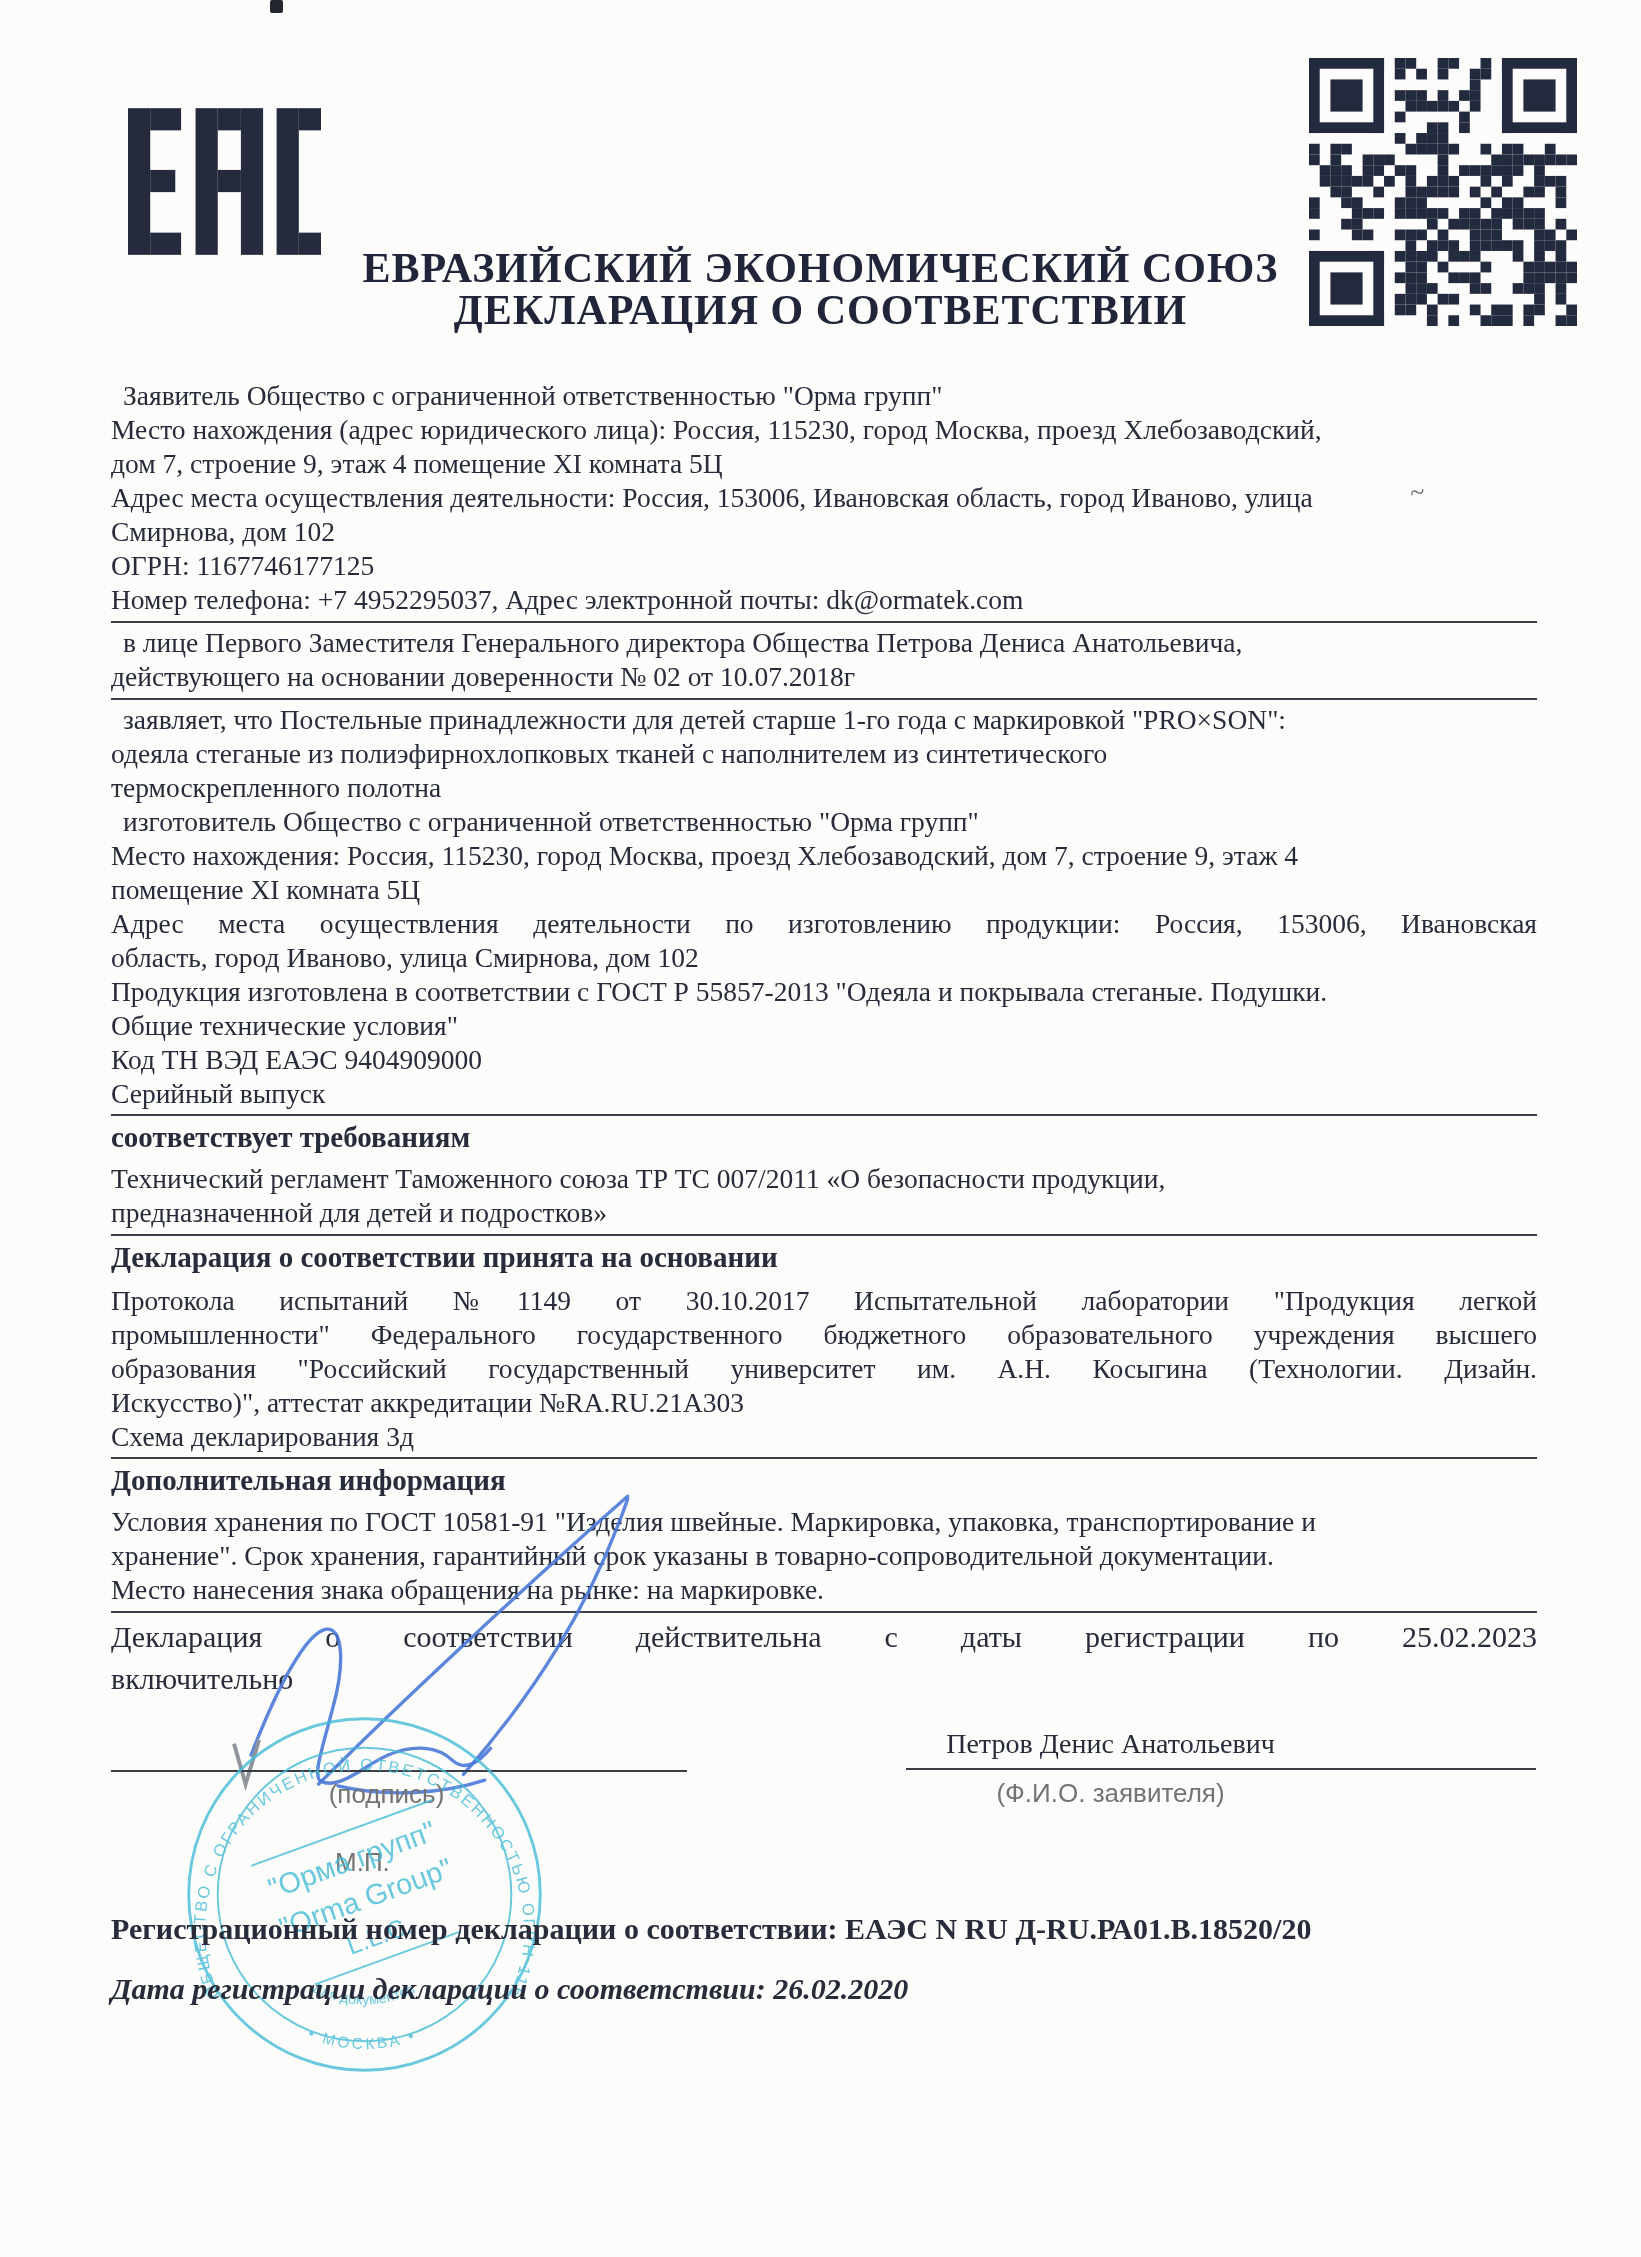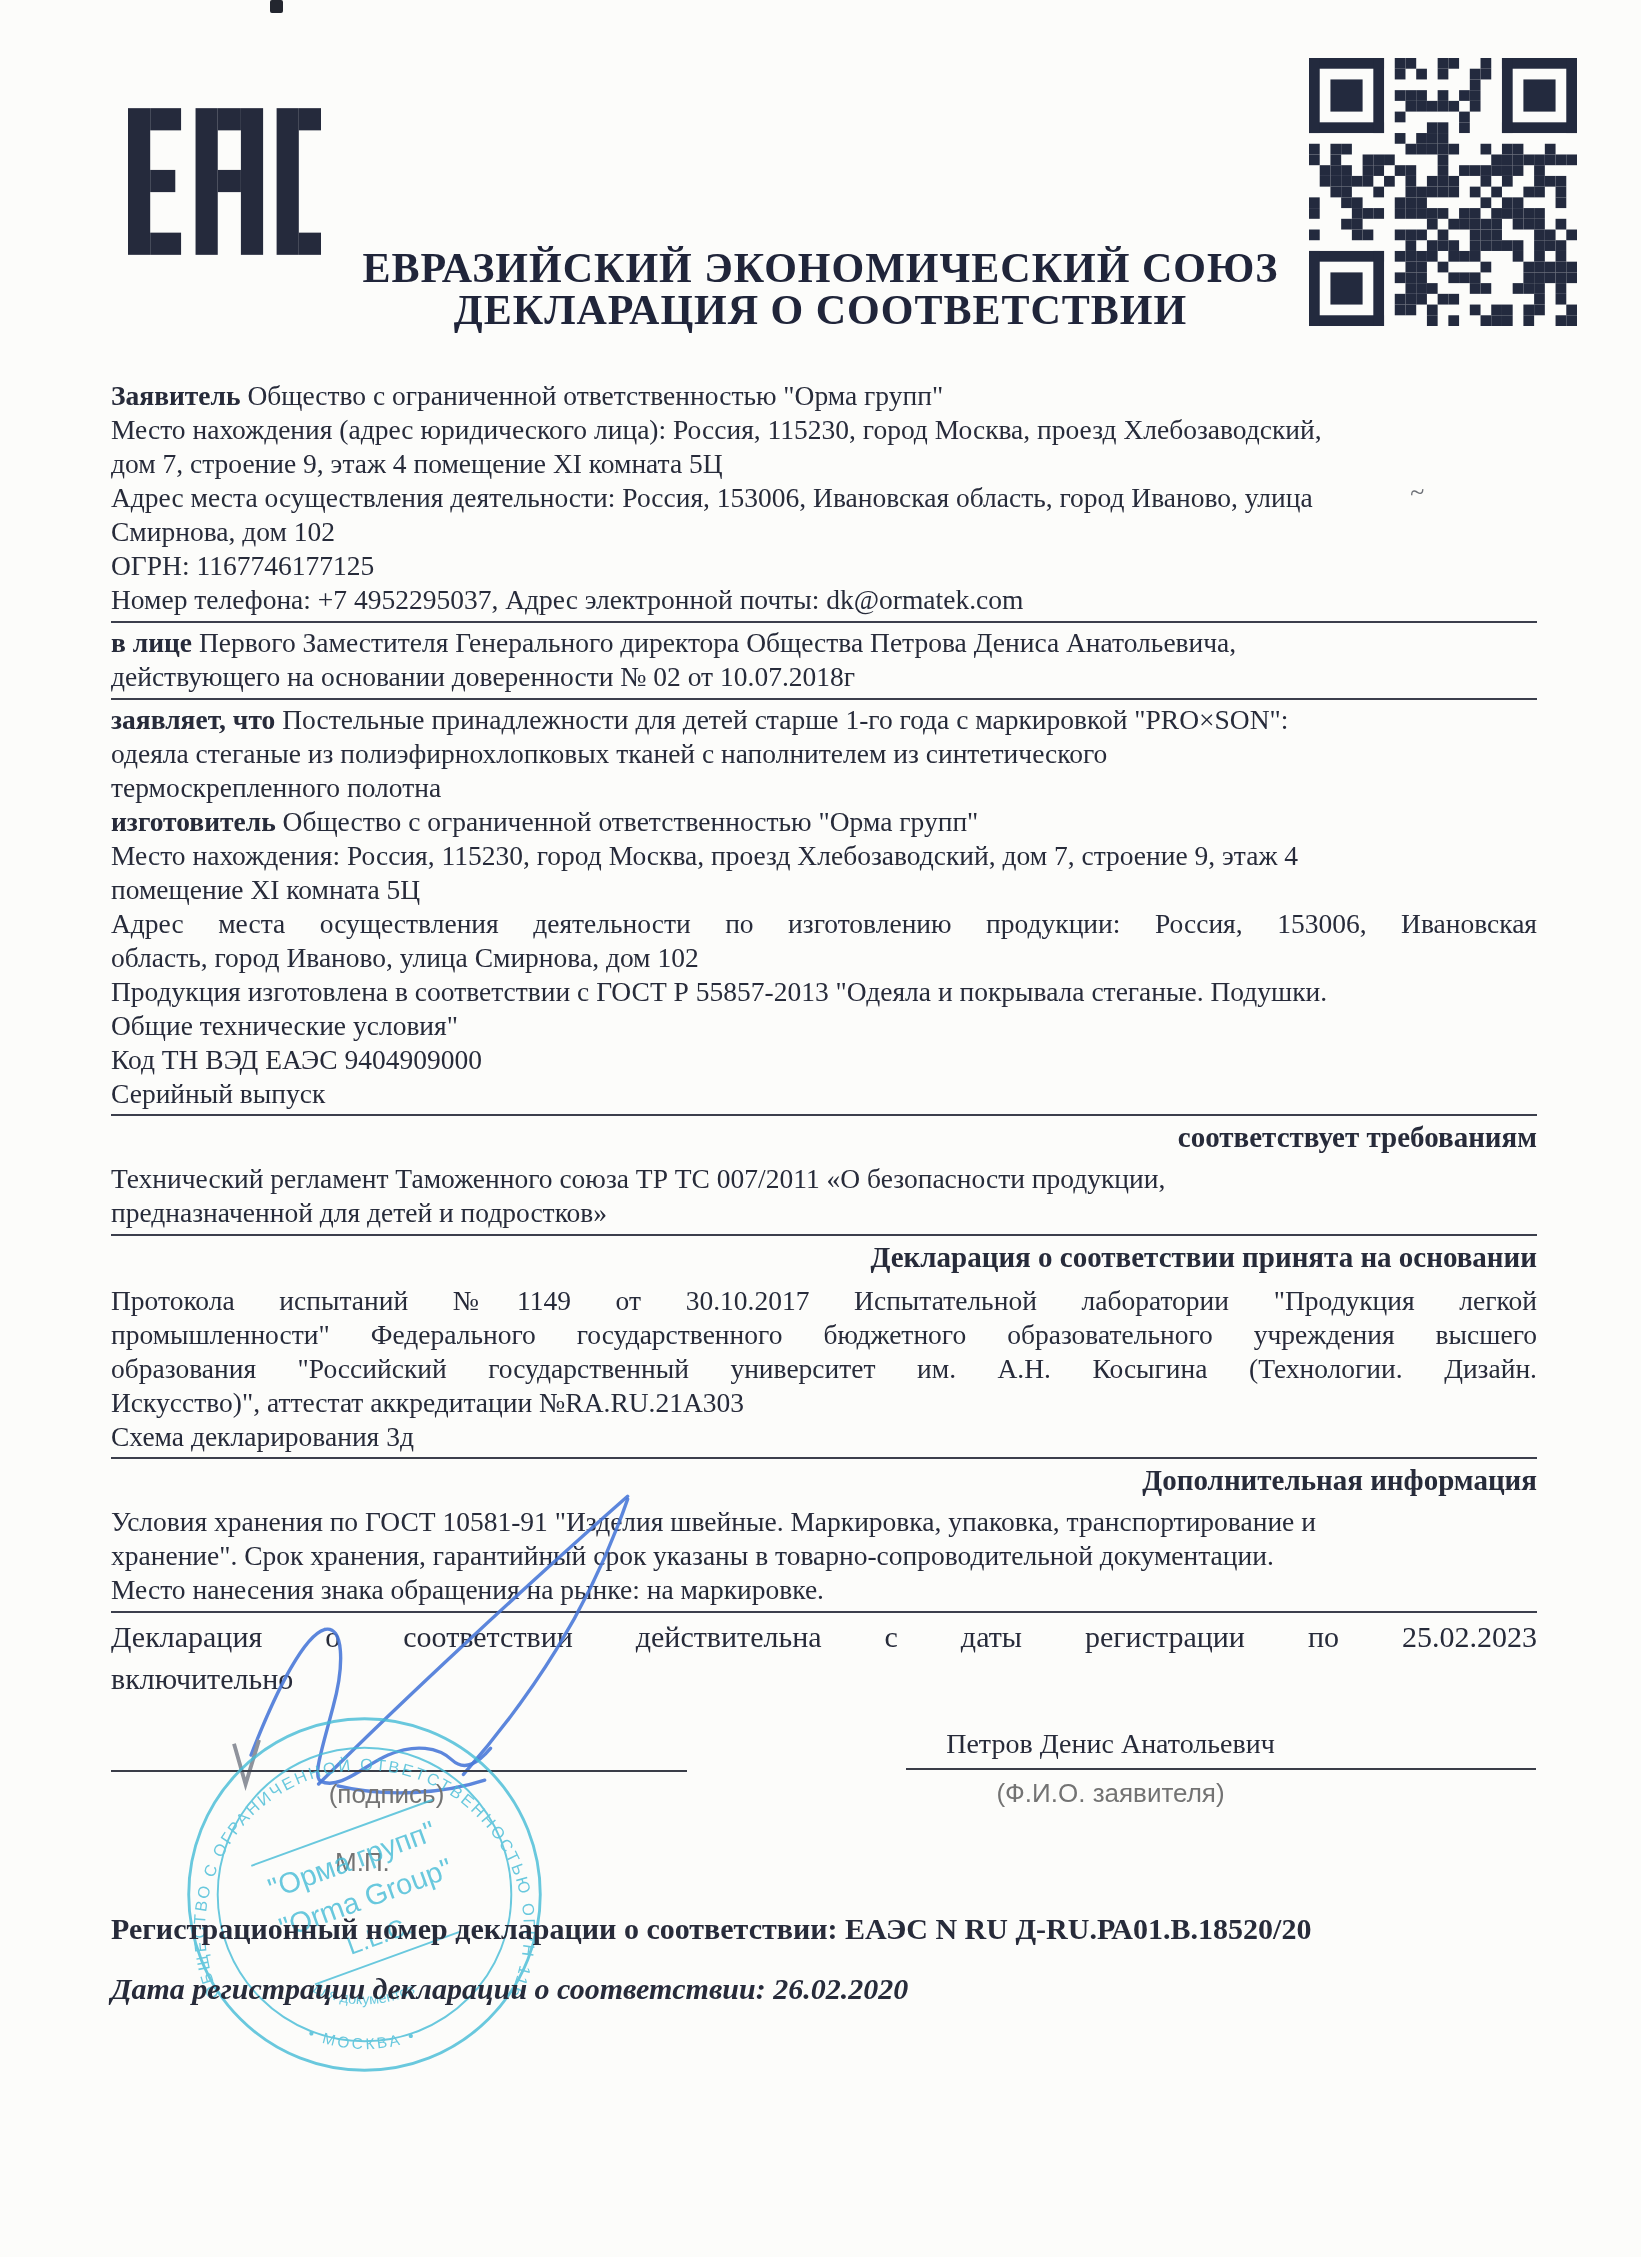--- a/index.html
+++ b/index.html
@@ -10,22 +10,22 @@
   .eac-logo rect{fill:#252a3c;}
   .qr{position:absolute;left:1309px;top:58px;width:268px;height:268px;}
   .qr rect{fill:#232a3e;}
   .title{position:absolute;left:0;width:1641px;text-align:center;font-weight:bold;
          font-size:42px;letter-spacing:1px;color:#20253a;}
   .t1{top:244px;} .t2{top:286px;}
   
   .content{position:absolute;left:111px;top:379px;width:1426px;font-size:27.5px;line-height:34px;}
   .line{white-space:nowrap;}
   .jl{white-space:normal;text-align:justify;text-align-last:justify;}
-  .b{font-weight:bold;}
-  .h{font-weight:bold;font-size:29px;margin-top:3.9px;text-align:right;}
+  .b{font-weight:normal;margin-left:12px;}
+  .h{font-weight:bold;font-size:29px;margin-top:3.9px;}
   .sub{margin-top:7.7px;}
   .sub10{margin-top:9.7px;}
   hr.rule{border:0;border-top:2.9px solid #3c3f4c;margin:3.9px 0 2.9px 0;}
   .validity{font-weight:normal;font-size:30px;line-height:42px;margin-top:1.9px;}
   
   .sig-line{position:absolute;border-top:2.9px solid #3a3d48;}
   .sig-line-left{left:111px;top:1770px;width:576px;}
   .sig-line-right{left:906px;top:1768px;width:630px;}
   .sans-label{position:absolute;font-family:"Liberation Sans",sans-serif;font-size:26px;color:#737373;}
   .sign-label{left:203px;top:1779px;width:367px;text-align:center;}

